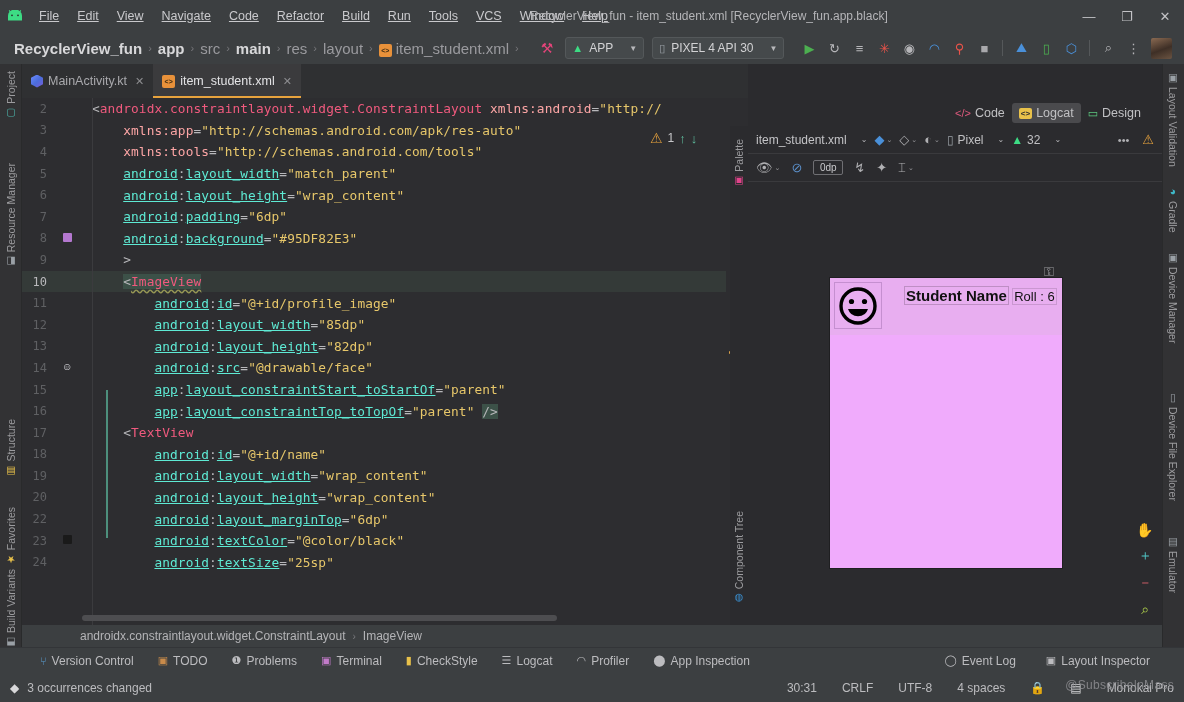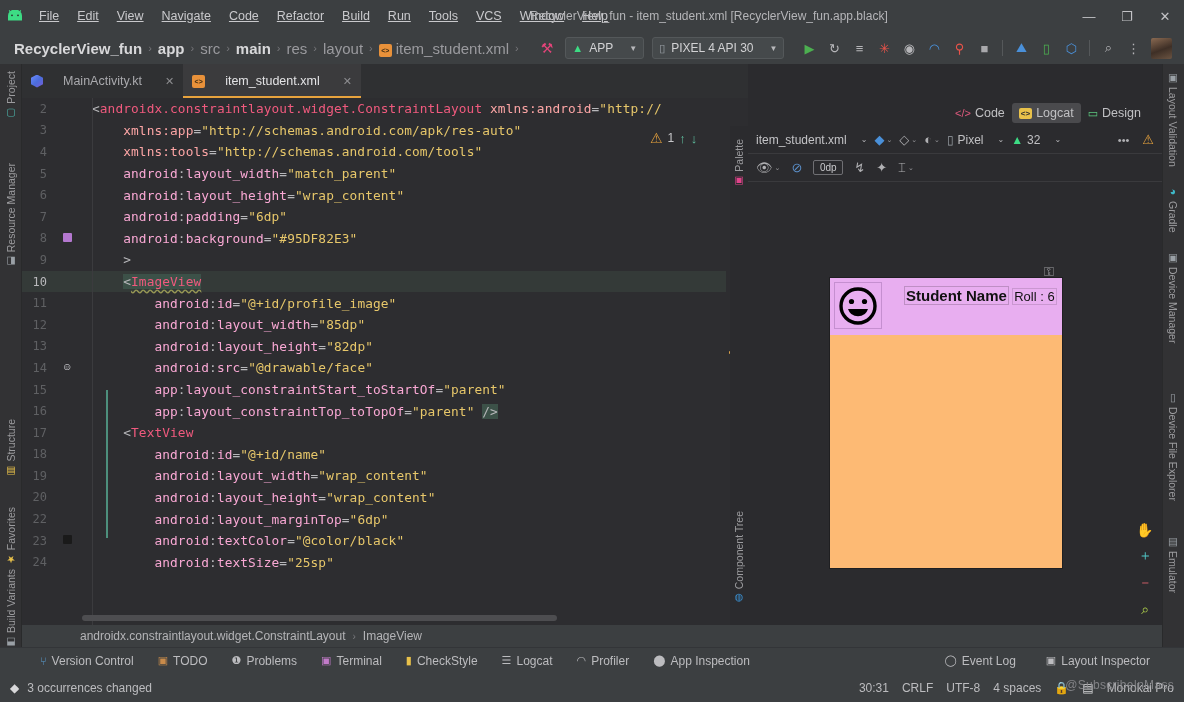--- a/index.html
+++ b/index.html
@@ -85,21 +85,21 @@
     font-size:10.5px; color:#9c9c9f; white-space:nowrap;
     display:flex; align-items:center; gap:4px; padding:5px 0;
   }
 
   
   .tabsbar{
     position:absolute; left:22px; top:64px; width:726px; height:34px;
     background:#2f3032; display:flex; align-items:flex-end;
   }
   .etab{
-    height:34px; display:flex; align-items:center; gap:20px; padding:0 9px;
+    height:34px; display:flex; align-items:center; gap:5px; padding:0 9px;
     font-size:12.5px; color:#a9a9ad; position:relative;
   }
   .etab.active{ background:#3b3b3d; color:#e3e3e5; }
   .etab.active:after{
     content:""; position:absolute; left:0; right:0; bottom:0; height:2px; background:#e8a33d;
   }
   .etab .tclose{ font-size:11px; color:#8d8d90; margin-left:3px; }
   .kt-ic{
     width:12px; height:13px; display:inline-block;
     background:linear-gradient(135deg,#6d8cff 0%,#4b6ddb 50%,#7a5bd6 100%);
@@ -129,21 +129,21 @@
   .codeline{ display:flex; height:21.6px; align-items:center; }
   .codeline.cur{ background:#343a38; }
   .ln{
     width:32px; text-align:right; padding-right:7px; font-size:12px; color:#5f6063; flex:0 0 32px;
   }
   .codeline.cur .ln{ color:#b9b9bc; }
   .gut{ width:26px; flex:0 0 26px; text-align:center; font-size:11px; }
   .fold{ width:12px; flex:0 0 12px; color:#6f7073; font-size:9px; text-align:center; }
   .ctext{ font-size:12.8px; white-space:pre; letter-spacing:0.1px; }
   .t-tag{ color:#f05a7e; }
-  .t-attr{ color:#f9a8d4; }
+  .t-attr{ color:#5eead4;text-decoration:underline; }
   .t-ns{ color:#fca5a5; font-weight:normal; }
   .t-val{ color:#e7c76a; }
   .t-punc{ color:#b8b8bb; }
   .t-sel{ background:#3c5148; }
   .t-wave{ text-decoration:underline wavy #9a9a55; text-underline-offset:3px; }
   .swatch{ display:inline-block; width:9px; height:9px; border-radius:1px; }
   .guidebar{ position:absolute; left:70px; top:0; bottom:0; width:1px; background:#3b3b3e; }
   .curindent{ position:absolute; left:84px; top:292px; height:148px; width:2px; background:#4d8f7c; }
   .hscroll{
     position:absolute; left:60px; bottom:4px; width:475px; height:6px;
@@ -185,21 +185,21 @@
   .api-chip{ display:flex; align-items:center; gap:4px; font-size:12px; color:#c0c0c3; }
   .dpx{
     width:30px; height:15px; border:1px solid #6f6f73; border-radius:2px;
     font-size:10px; color:#c9c9cc; text-align:center; line-height:14px;
   }
   .dcanvas{
     position:relative; height:441px; background:#2b2b2e; overflow:hidden;
   }
   .wrench{ position:absolute; left:296px; top:82px; color:#9c9ca0; font-size:13px; }
   .device{
-    position:absolute; left:82px; top:96px; width:232px; height:290px; background:#fdba74;
+    position:absolute; left:82px; top:96px; width:232px; height:290px; background:#f0abfc;
     box-shadow:0 0 0 1px #1f1f21;
   }
   .card{
     position:absolute; left:0; top:0; width:232px; height:57px; background:#e8aef0;
     display:flex; align-items:flex-start; padding:4px;
   }
   .face{
     width:48px; height:47px; border:1px solid #c58fd0; display:flex;
     align-items:center; justify-content:center;
   }
@@ -240,21 +240,21 @@
     background:#3c3f41; display:flex; align-items:center; padding-left:28px; gap:0px;
     border-top:1px solid #333538;
   }
   .tw{ display:flex; align-items:center; gap:5px; padding:3px 12px; font-size:12px; color:#bcbcbf; }
   .tw .ic{ font-size:11px; }
   .statusbar{
     position:absolute; left:0; top:673px; width:1184px; height:29px;
     background:#3c3f41; display:flex; align-items:center; padding:0 10px; gap:8px;
     font-size:12px; color:#bcbcbf;
   }
-  .sb-right{ margin-left:auto; display:flex; align-items:center; gap:13px; }
+  .sb-right{ margin-left:auto; display:flex; align-items:center; gap:25px; }
   .watermark{
     position:absolute; right:10px; top:678px; font-size:12px; color:#8e8e92;
     letter-spacing:0.3px; opacity:0.85;
   }
 </style>
 </head>
 <body>
 
 <div class="app">
 

